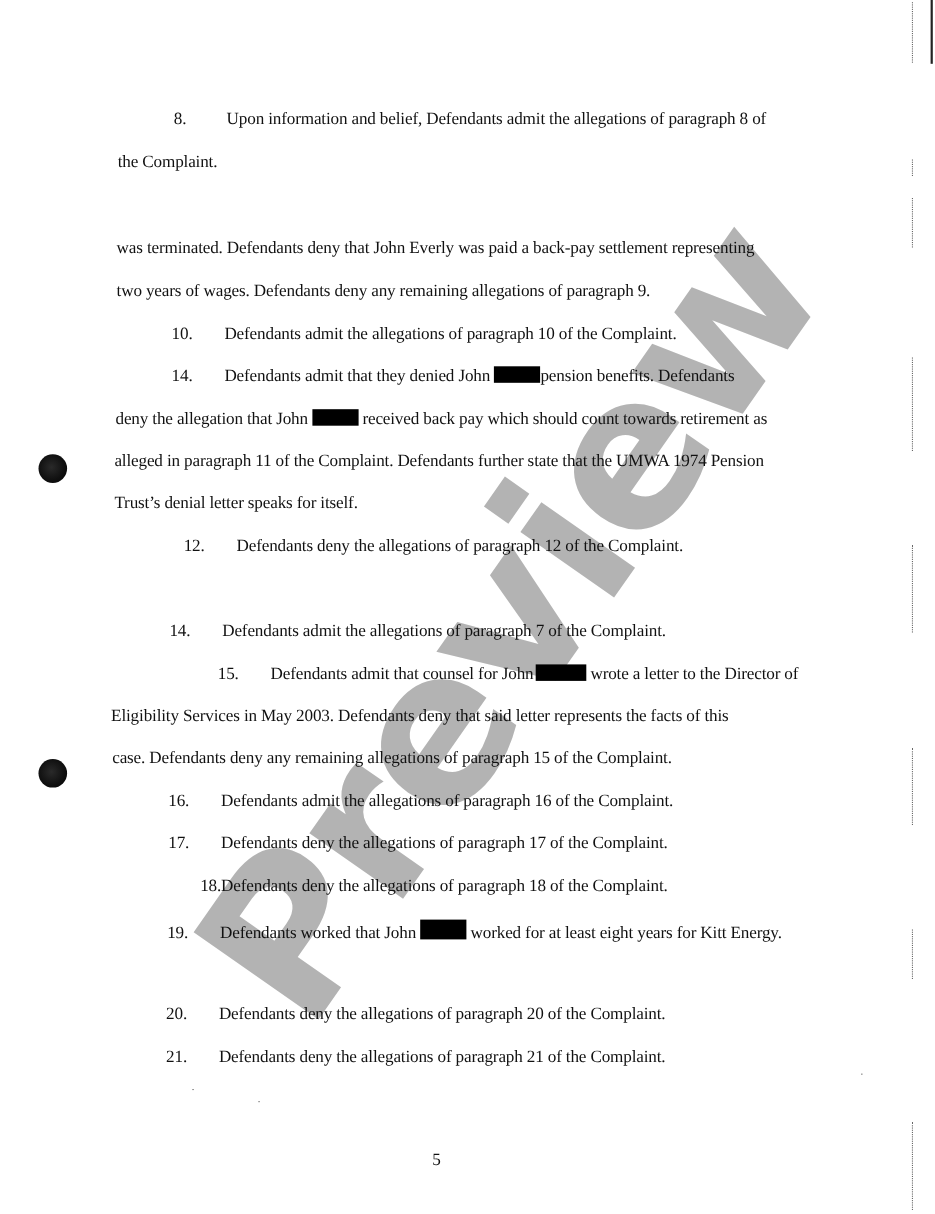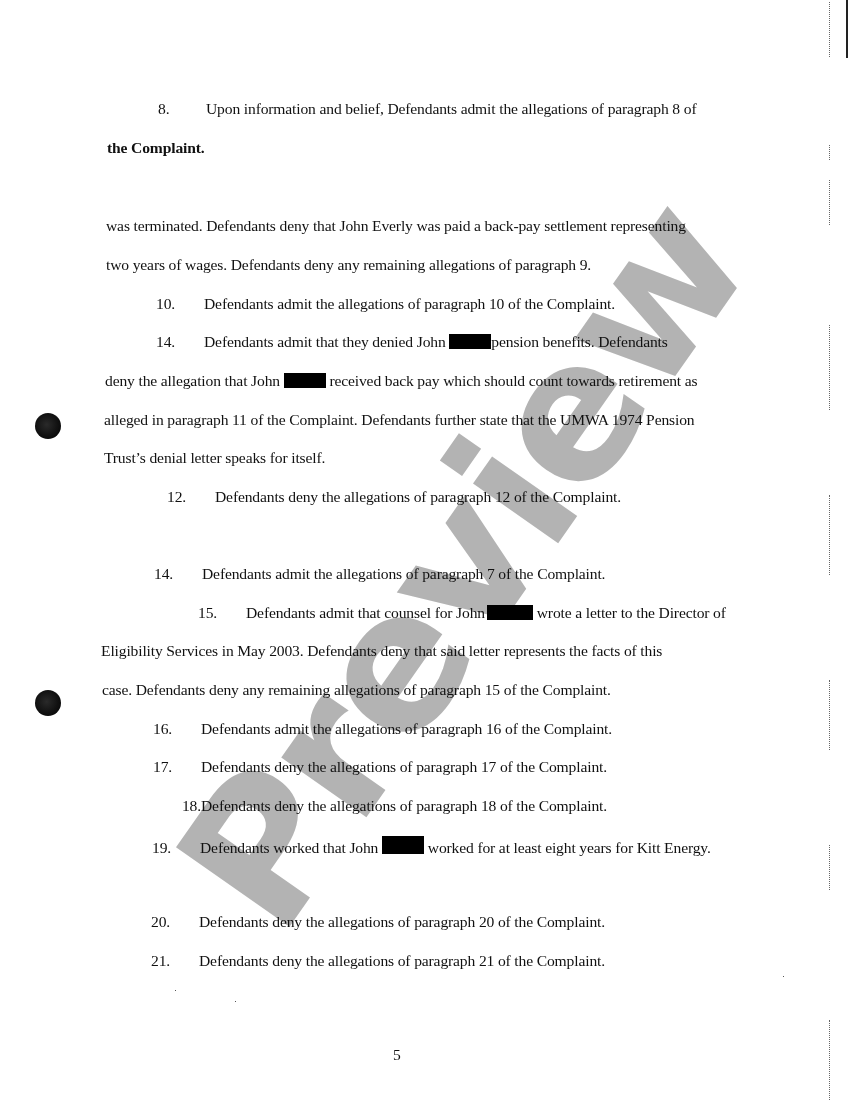--- a/index.html
+++ b/index.html
@@ -111,21 +111,21 @@
   <div class="edge-dots" style="top:1020px;height:80px;"></div>
 
   <div class="punch-hole" style="left:35px;top:413px;"></div>
   <div class="punch-hole" style="left:35px;top:690px;"></div>
 
   <div class="watermark">Preview</div>
 
   <div class="line" style="left:158px;top:100px;">
     <span class="num">8.</span><span>Upon information and belief, Defendants admit the allegations of paragraph 8 of</span>
   </div>
-  <div class="line" style="left:107px;top:139px;font-weight:bold;">
+  <div class="line" style="left:107px;top:139px;">
     <span>the Complaint.</span>
   </div>
 
   <div class="line" style="left:106px;top:217px;">
     <span>was terminated. Defendants deny that John Everly was paid a back-pay settlement representing</span>
   </div>
   <div class="line" style="left:106px;top:256px;">
     <span>two years of wages.  Defendants deny any remaining allegations of paragraph 9.</span>
   </div>
 

